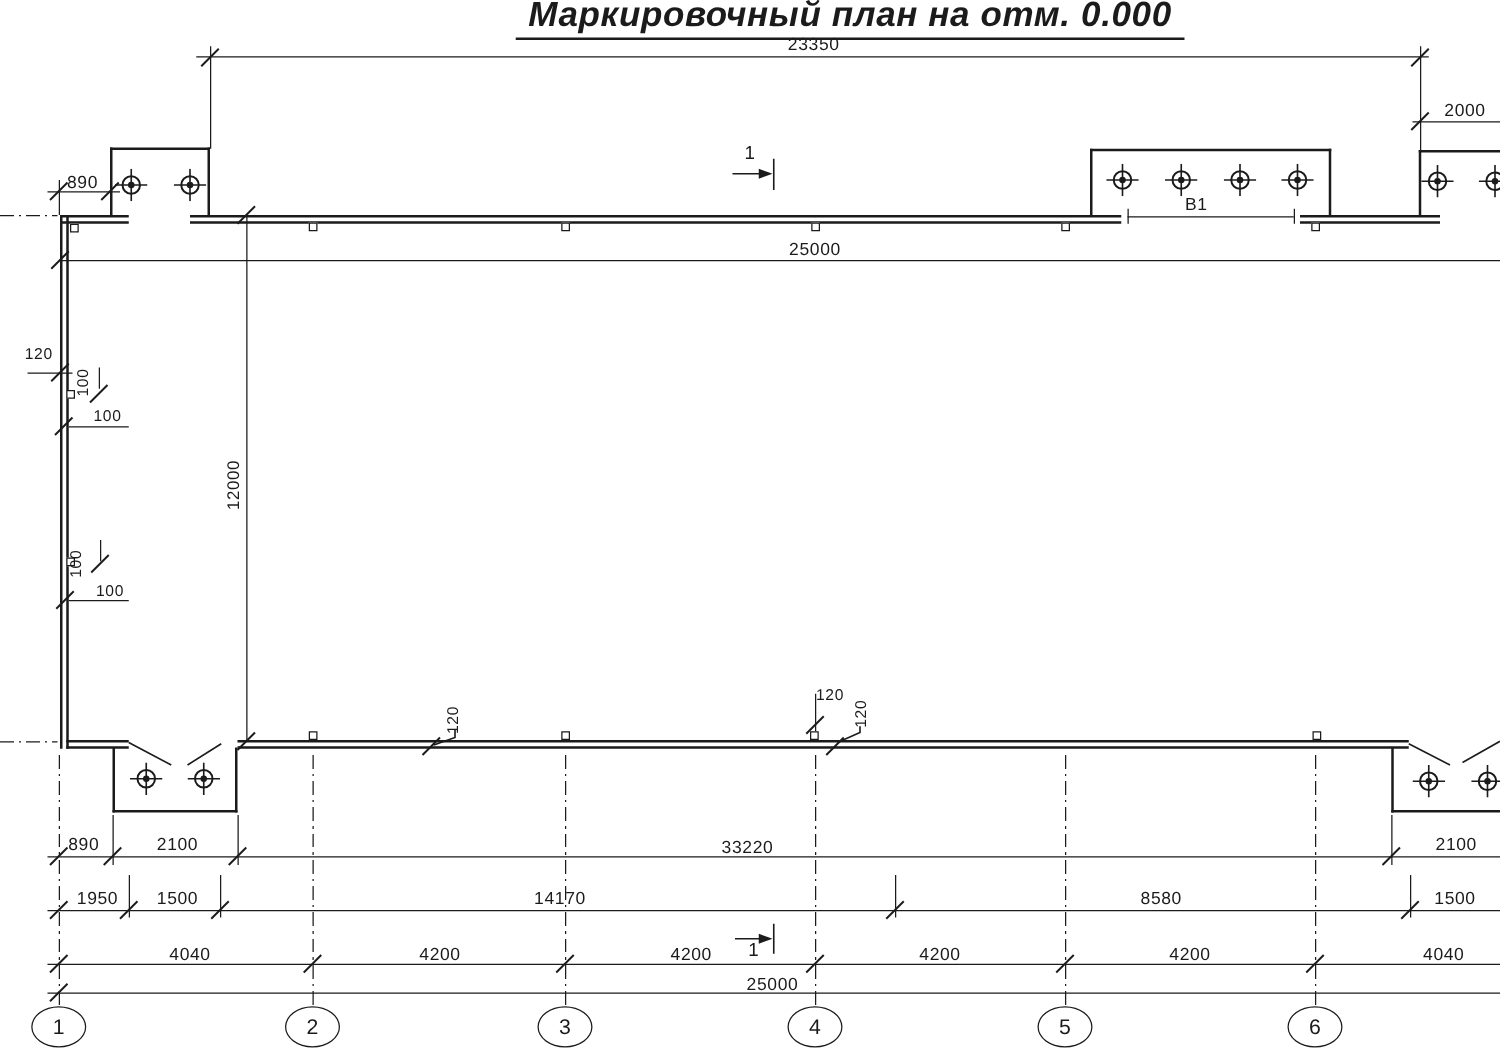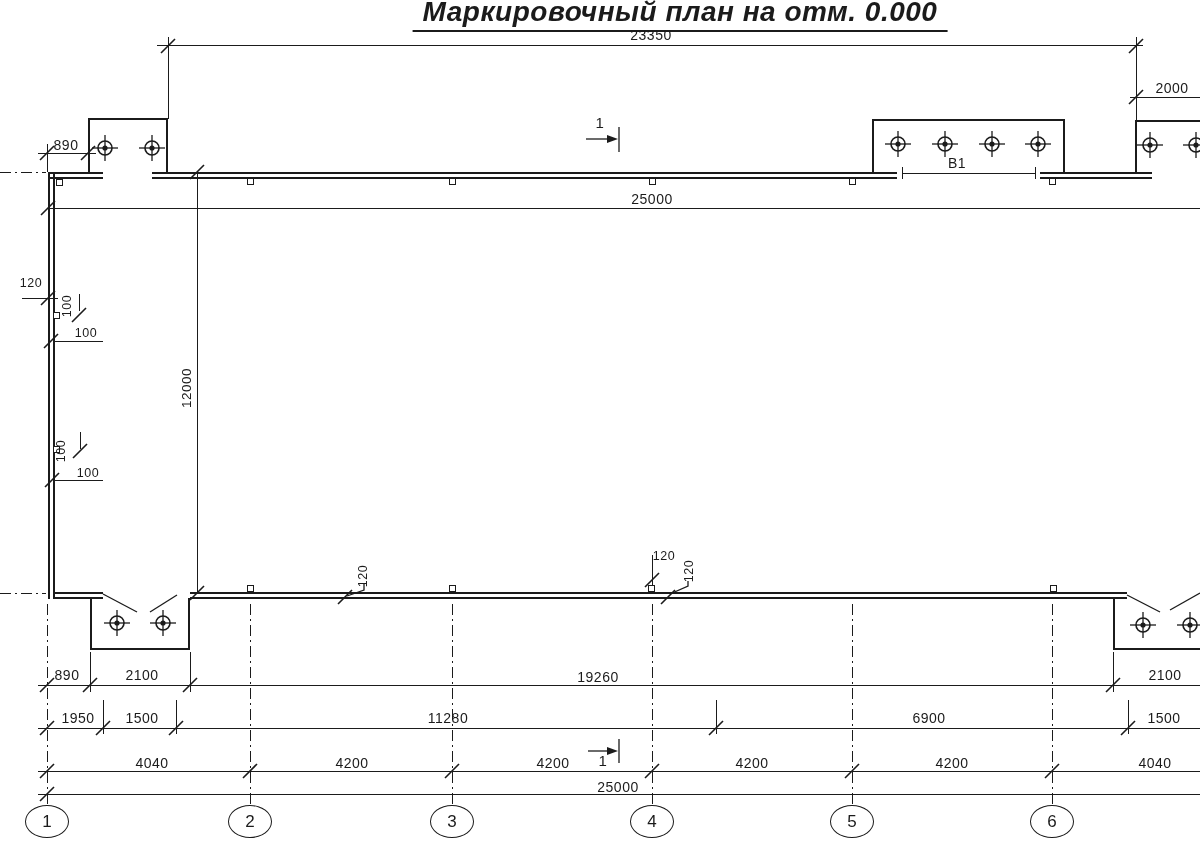--- a/index.html
+++ b/index.html
@@ -113,27 +113,27 @@
   <div class="rott" style="left:363px;top:576px">120</div>
   <div class="txt sm" style="left:664px;top:550px">120</div>
   <div class="rott" style="left:689px;top:571px">120</div>
 
   <div class="txt" style="left:957px;top:156px">В1</div>
   <div class="txt" style="left:600px;top:115px;font-size:15px">1</div>
   <div class="txt" style="left:603px;top:753px;font-size:15px">1</div>
 
   <div class="txt" style="left:67px;top:668px">890</div>
   <div class="txt" style="left:142px;top:668px">2100</div>
-  <div class="txt" style="left:598px;top:670px">19260</div>
+  <div class="txt" style="left:598px;top:670px">33220</div>
   <div class="txt" style="left:1165px;top:668px">2100</div>
 
   <div class="txt" style="left:78px;top:711px">1950</div>
   <div class="txt" style="left:142px;top:711px">1500</div>
-  <div class="txt" style="left:448px;top:711px">11280</div>
-  <div class="txt" style="left:929px;top:711px">6900</div>
+  <div class="txt" style="left:448px;top:711px">14170</div>
+  <div class="txt" style="left:929px;top:711px">8580</div>
   <div class="txt" style="left:1164px;top:711px">1500</div>
 
   <div class="txt" style="left:152px;top:756px">4040</div>
   <div class="txt" style="left:352px;top:756px">4200</div>
   <div class="txt" style="left:553px;top:756px">4200</div>
   <div class="txt" style="left:752px;top:756px">4200</div>
   <div class="txt" style="left:952px;top:756px">4200</div>
   <div class="txt" style="left:1155px;top:756px">4040</div>
 
   <div class="txt" style="left:618px;top:780px">25000</div>

